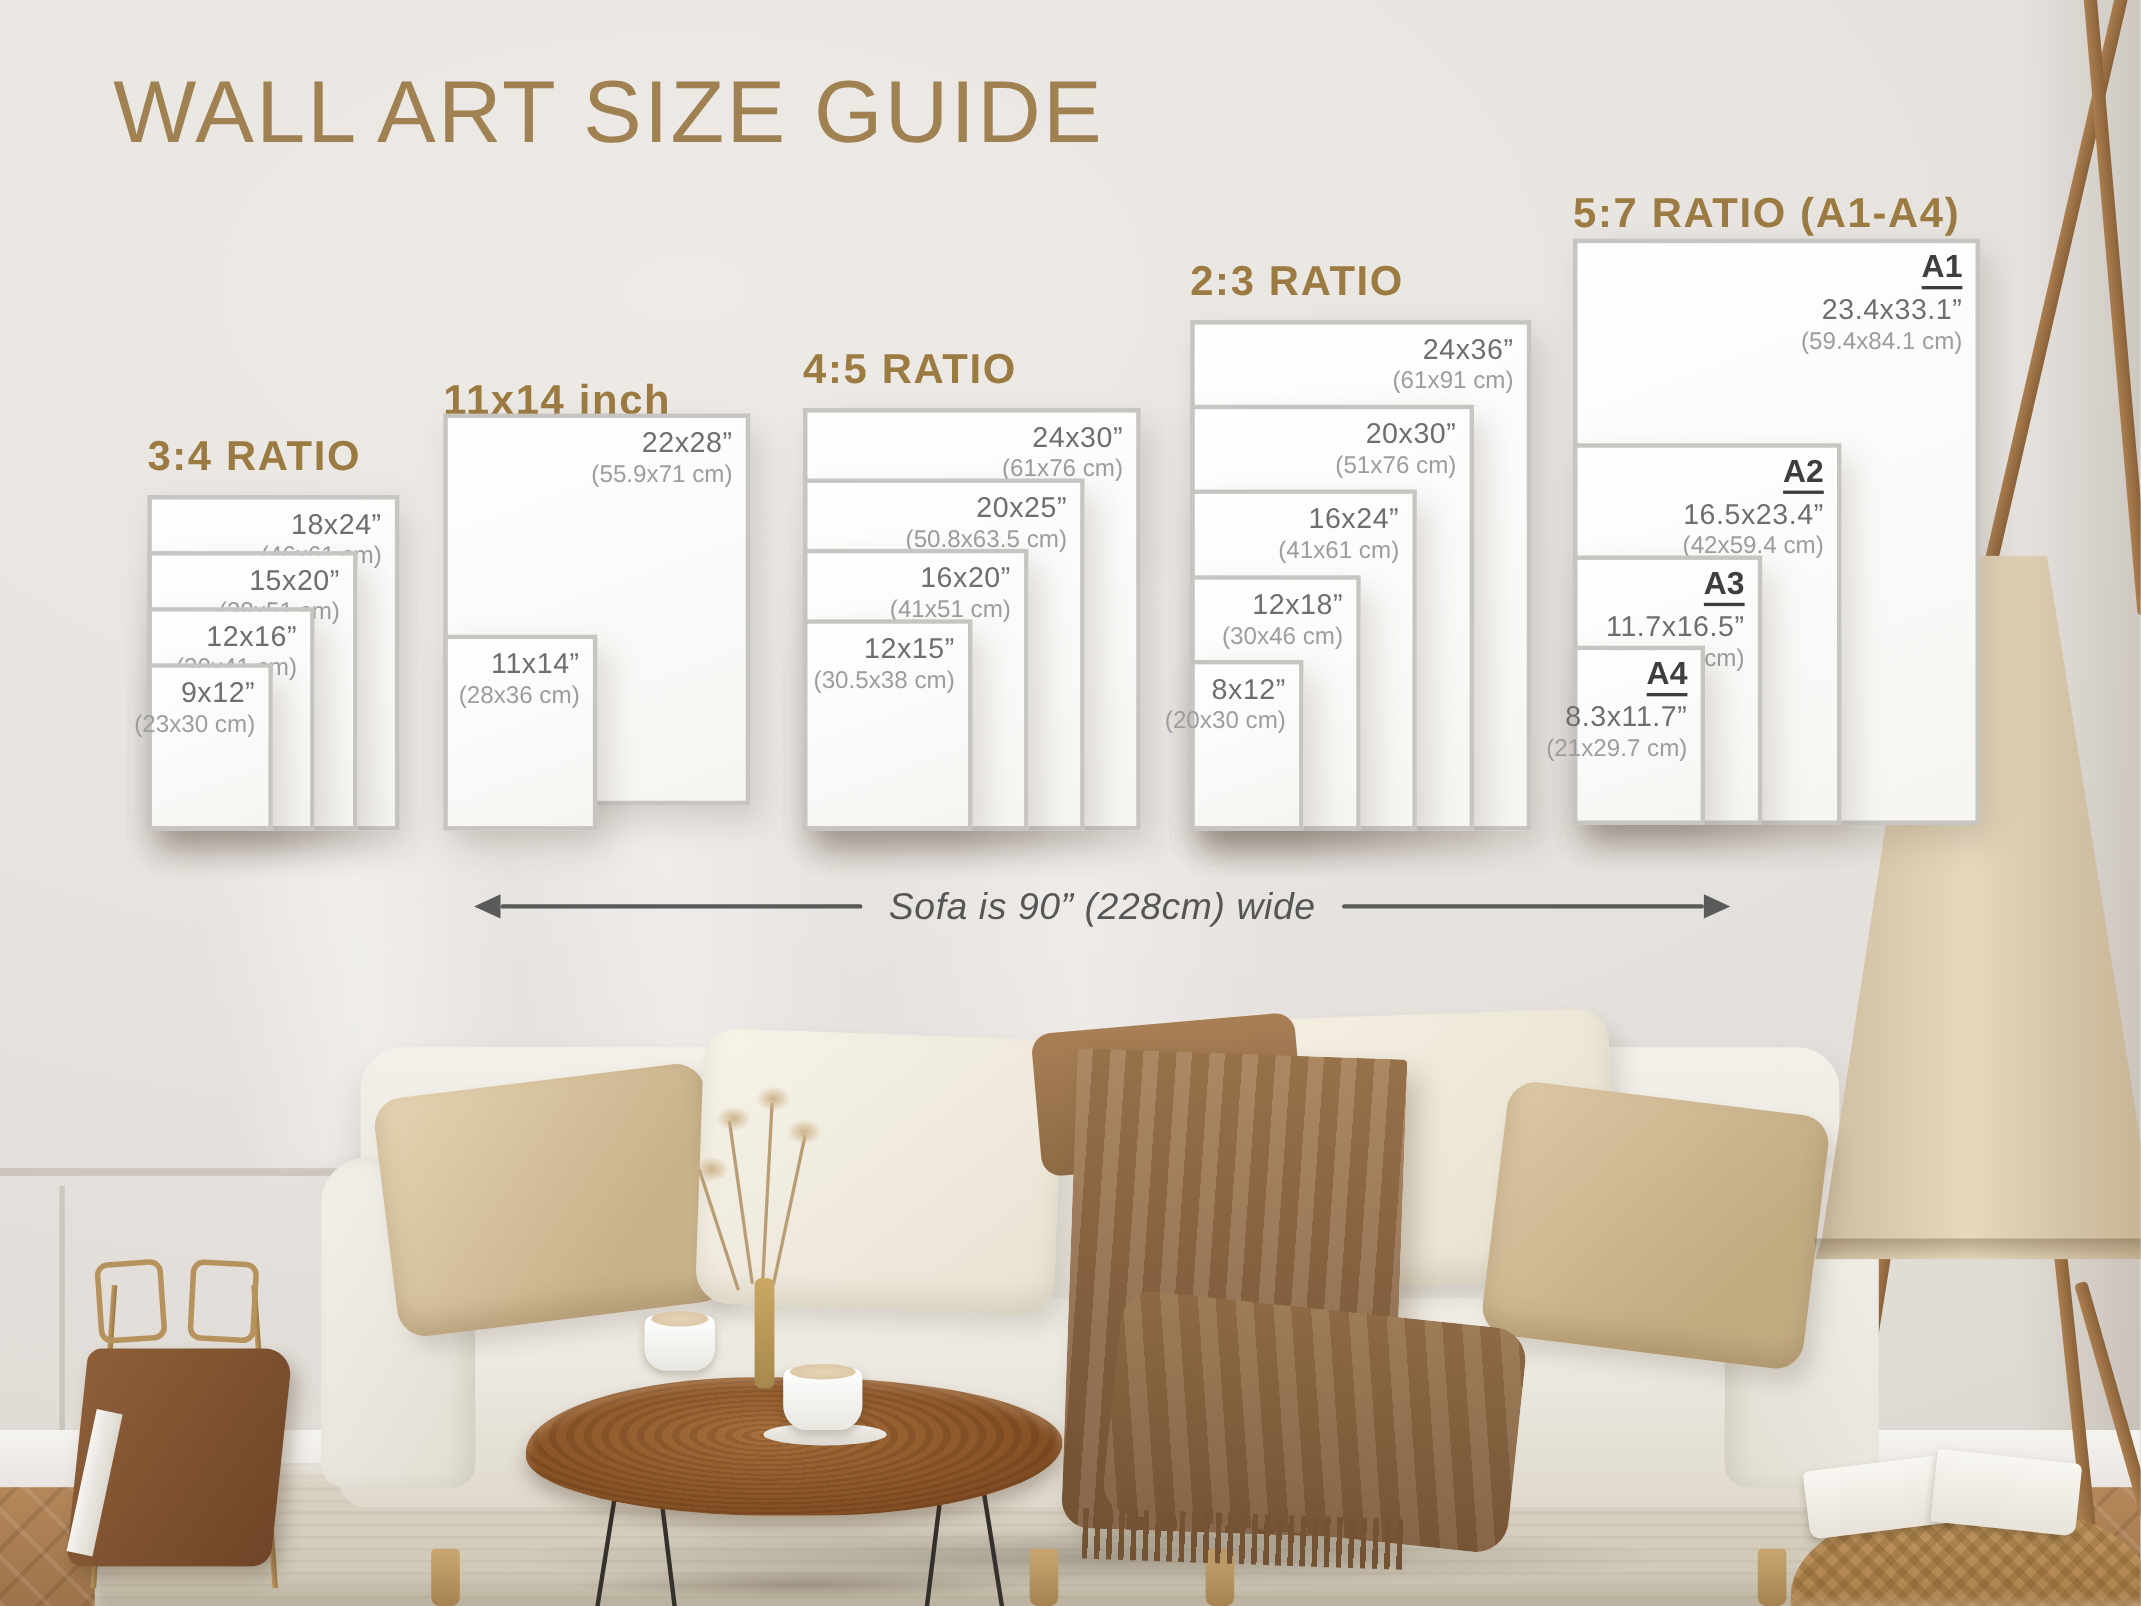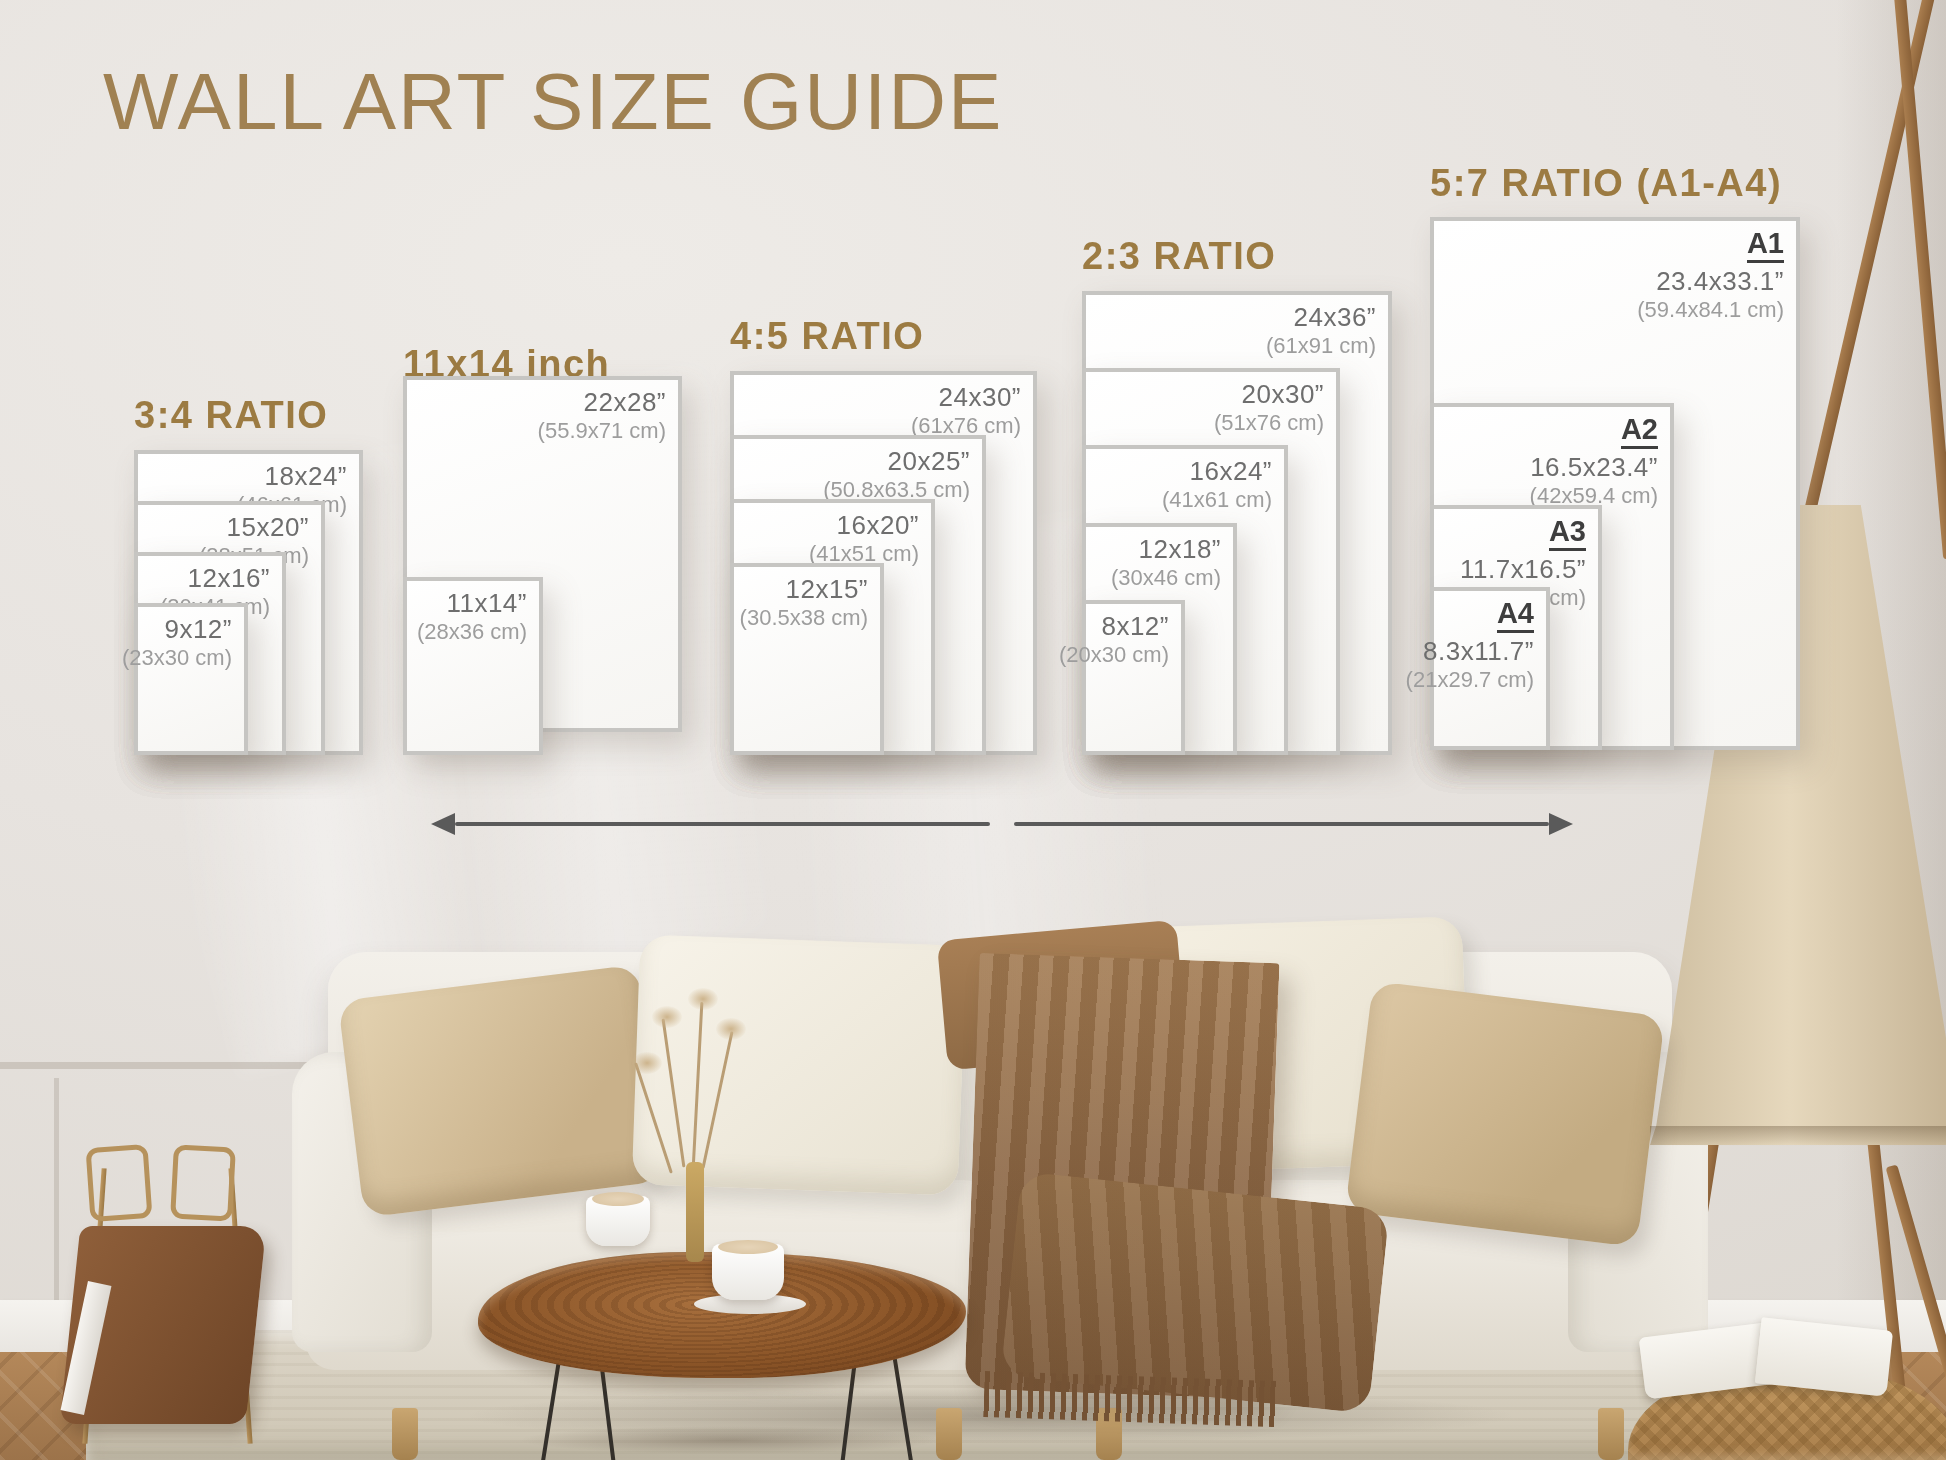--- a/index.html
+++ b/index.html
@@ -300,39 +300,40 @@
           <div class="psize">12x18”</div>
           <div class="pcm">(30x46 cm)</div>
         </div>
       </div>
       <div class="poster" style="left: 1082px; top: 600px; width: 103px; height: 155px; z-index: 24;">
         <div class="plabel">
           <div class="psize">8x12”</div>
           <div class="pcm">(20x30 cm)</div>
         </div>
       </div>
-      <div class="gheader" style="left: 1430px; top: 162px;">5:7 RATIO (A1-A4)</div>
+      <div class="gheader" style="left: 1430px; top: 173px;">5:7 RATIO (A1-A4)</div>
       <div class="poster" style="left: 1430px; top: 217px; width: 370px; height: 533px; z-index: 20;">
         <div class="plabel"><div class="ptag">A1</div><div class="psize">23.4x33.1”</div><div class="pcm">(59.4x84.1 cm)</div></div>
       </div>
       <div class="poster" style="left: 1430px; top: 403px; width: 244px; height: 347px; z-index: 21;">
         <div class="plabel"><div class="ptag">A2</div><div class="psize">16.5x23.4”</div><div class="pcm">(42x59.4 cm)</div></div>
       </div>
       <div class="poster" style="left: 1430px; top: 505px; width: 172px; height: 245px; z-index: 22;">
         <div class="plabel"><div class="ptag">A3</div><div class="psize">11.7x16.5”</div><div class="pcm">(29.7x42 cm)</div></div>
       </div>
       <div class="poster" style="left: 1430px; top: 587px; width: 120px; height: 163px; z-index: 23;">
         <div class="plabel"><div class="ptag">A4</div><div class="psize">8.3x11.7”</div><div class="pcm">(21x29.7 cm)</div></div>
       </div>
     </div>
 
   <div id="sofa-arrow">
     <div class="arrow-seg">
       <div class="ah-left"></div>
       <div class="arrow-line"></div>
     </div>
+    <div id="arrow-label">Sofa is 90” (228cm) wide</div>
     <div class="arrow-seg">
       <div class="arrow-line"></div>
       <div class="ah-right"></div>
     </div>
   </div>
 
 </div>
 
 </body></html>

